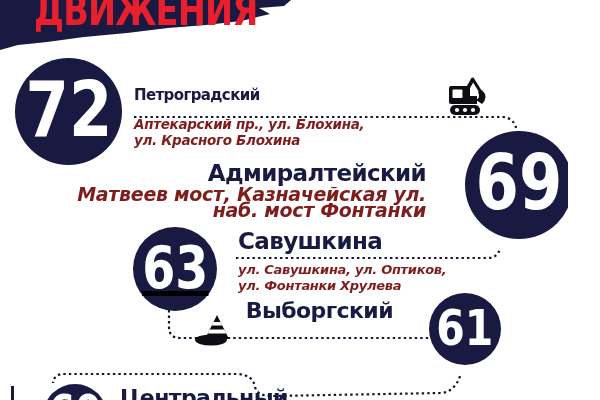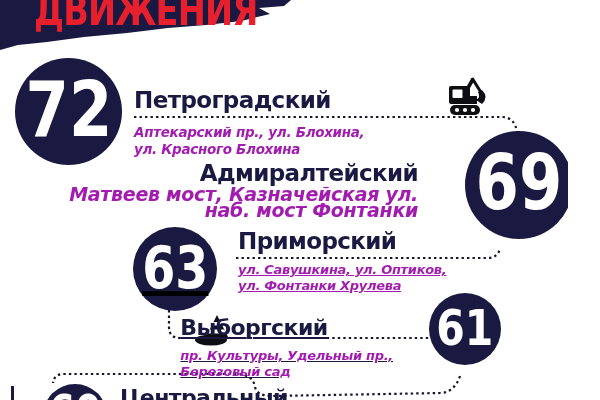--- a/index.html
+++ b/index.html
@@ -27,31 +27,31 @@
   .c2{left:133px;top:227px;width:84px;height:84px;text-decoration:underline;}
   .c2 span{font-size:58px;margin-top:-3px;}
   .c3{left:429px;top:293px;width:72px;height:72px;}
   .c3 span{font-size:50px;margin-top:-2px;}
   .c4{left:43px;top:384px;width:64px;height:64px;}
   .c4 span{font-size:46px;margin-top:-8px;}
 
   
   .info{position:absolute;color:#191942;}
   .info .title{font-weight:800;letter-spacing:-.6px;color:#191942;line-height:1.05;}
-  .info .streets{font-style:italic;font-weight:600;color:#a21caf;letter-spacing:-.3px;}
+  .info .streets{font-style:italic;font-weight:600;color:#7f1d1d;letter-spacing:-.3px;}
   .i0{left:134px;top:88px;text-align:left;}
-  .i0 .title{font-size:23px;}
+  .i0 .title{font-size:15px;}
   .i0 .streets{margin-top:12px;font-size:13.5px;line-height:16.5px;}
-  .i1{right:150px;top:161px;text-align:right;}
+  .i1{right:142px;top:161px;text-align:right;}
   .i1 .title{font-size:23px;}
   .i1 .streets{margin-top:1px;font-size:19px;line-height:16px;}
   .i2{left:238px;top:229px;text-align:left;}
   .i2 .title{font-size:23px;}
-  .i2 .streets{margin-top:9px;font-size:13px;line-height:15.5px;text-decoration:underline;}
-  .i3{right:175px;top:316px;text-align:left;text-decoration:underline;}
+  .i2 .streets{margin-top:9px;font-size:13px;line-height:15.5px;}
+  .i3{right:175px;top:299px;text-align:center;}
   .i3 .title{font-size:22px;}
   .i3 .streets{margin-top:9px;font-size:13px;line-height:15.5px;}
   .i4{left:120px;top:386px;text-align:left;}
   .i4 .title{font-size:22px;}
 
   
   .overlay{position:absolute;left:0;top:0;pointer-events:none;}
 
   
   .scroll-fragment{position:absolute;left:591px;top:0;width:4px;height:15px;background:#3f3f44;}
@@ -122,36 +122,32 @@
     <div class="streets">
       <div>Матвеев мост, Казначейская ул.</div>
       <div>наб. мост Фонтанки</div>
     </div>
   </div>
 
   <div class="circle c2">
     <span>63</span>
   </div>
   <div class="info i2">
-    <div class="title">Приморский</div>
+    <div class="title">Савушкина</div>
     <div class="streets">
       <div>ул. Савушкина, ул. Оптиков,</div>
       <div>ул. Фонтанки Хрулева</div>
     </div>
   </div>
 
   <div class="circle c3">
     <span>61</span>
   </div>
   <div class="info i3">
     <div class="title">Выборгский</div>
-    <div class="streets">
-      <div>пр. Культуры, Удельный пр.,</div>
-      <div>Березовый сад</div>
-    </div>
   </div>
 
   <div class="circle c4">
     <span>60</span>
   </div>
   <div class="info i4">
     <div class="title">Центральный</div>
   </div>
 
   <div class="scroll-fragment"></div>

